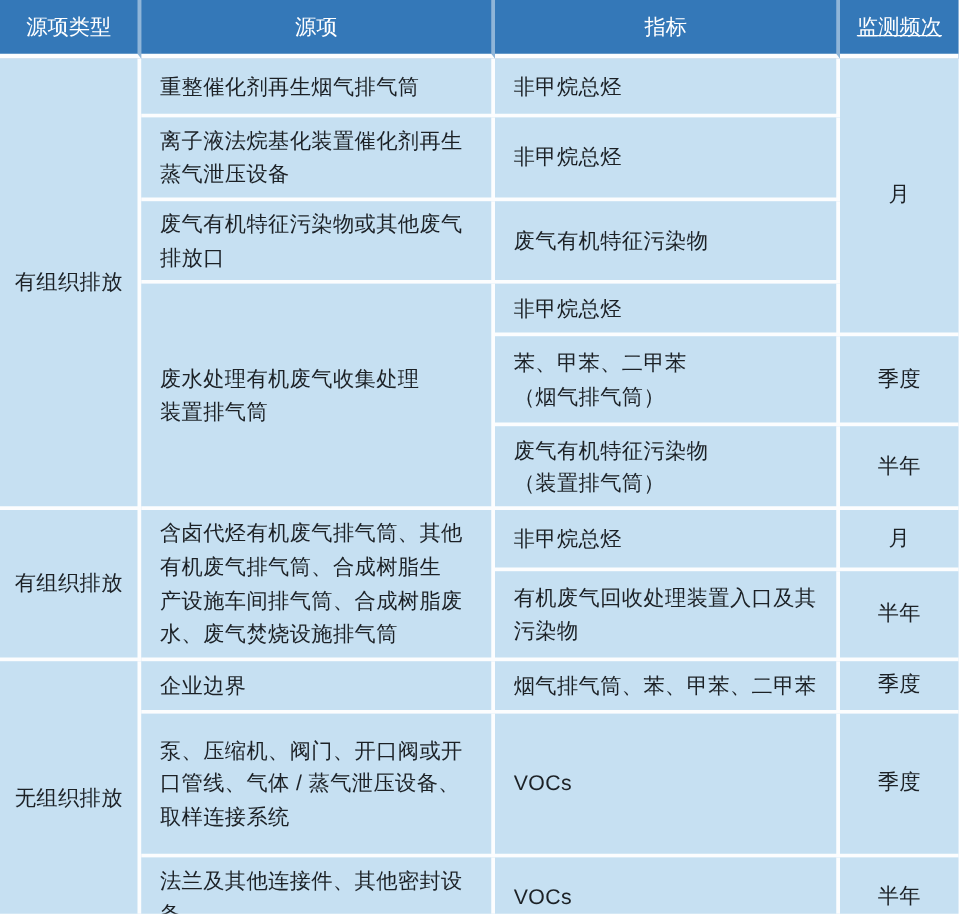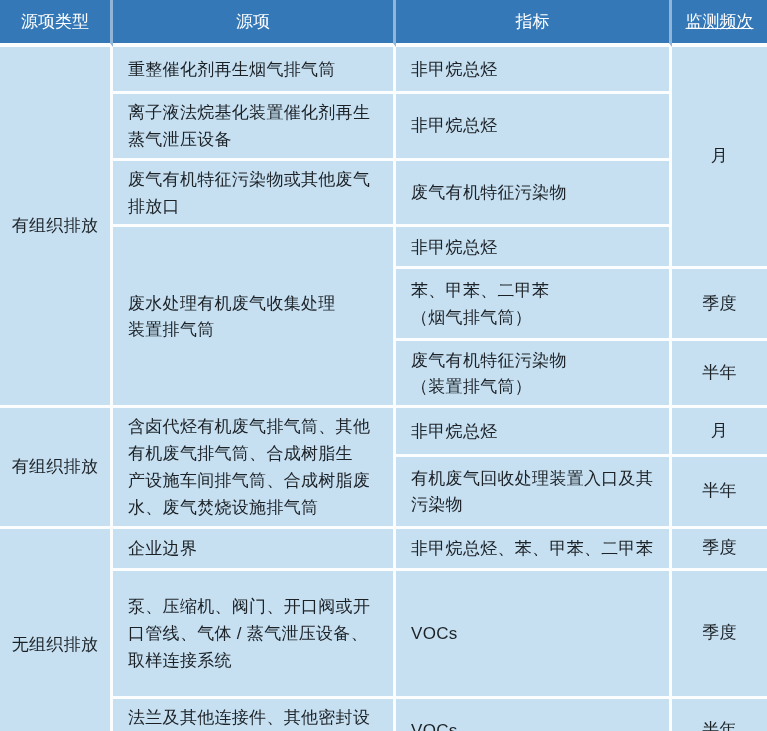--- a/index.html
+++ b/index.html
@@ -57,21 +57,21 @@
     border-right: none;
     padding: 6px 4px;
   }
   tr.h47  { height: 47px; }
   tr.h66  { height: 66px; }
   tr.h42  { height: 42px; }
   tr.h72  { height: 72px; }
   tr.h67  { height: 67px; }
   tr.h46  { height: 46px; }
   tr.h68  { height: 68px; }
-  tr.h99  { height: 128px; }
+  tr.h99  { height: 115px; }
   tr.h60  { height: 60px; }
 </style>
 </head>
 <body>
 
 <table>
   <colgroup>
     <col style="width:113px">
     <col style="width:283px">
     <col style="width:276px">
@@ -130,21 +130,21 @@
     </tr>
     <tr class="h68">
       <td>有机废气回收处理装置入口及其
 污染物</td>
       <td class="freq">半年</td>
     </tr>
 
     <tr class="h42">
       <td class="type" rowspan="3">无组织排放</td>
       <td>企业边界</td>
-      <td>非甲烷总烃、苯、甲苯、二甲苯</td>
+      <td>烟气排气筒、苯、甲苯、二甲苯</td>
       <td class="freq">季度</td>
     </tr>
     <tr class="h99">
       <td>泵、压缩机、阀门、开口阀或开
 口管线、气体 / 蒸气泄压设备、
 取样连接系统</td>
       <td>VOCs</td>
       <td class="freq">季度</td>
     </tr>
     <tr class="h60">

